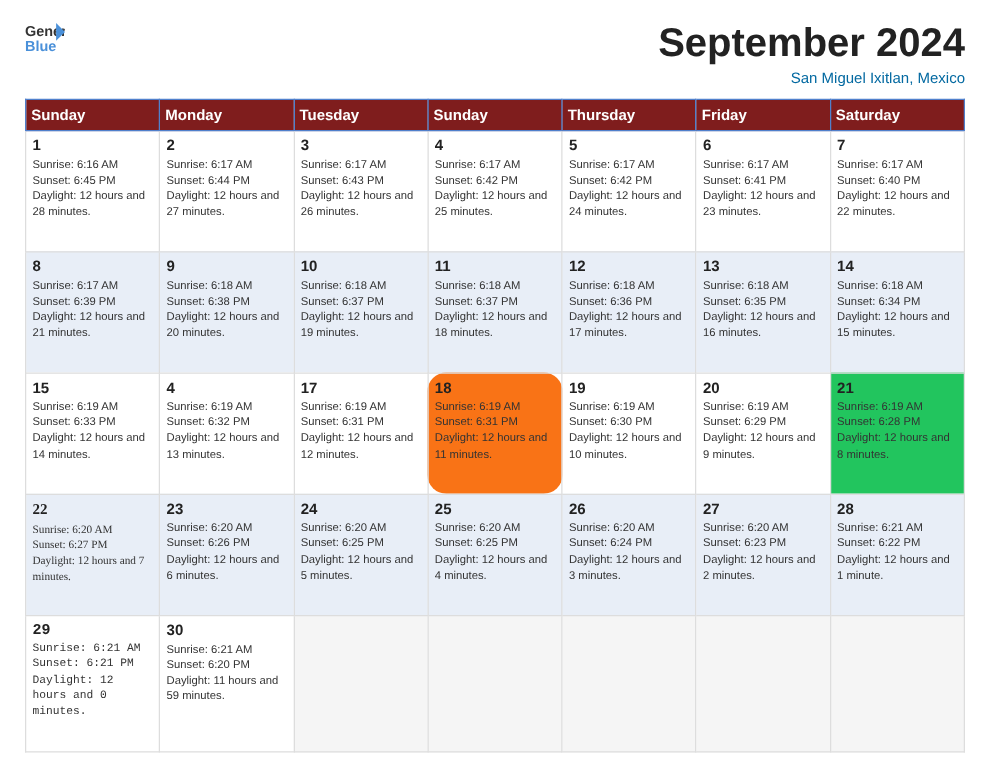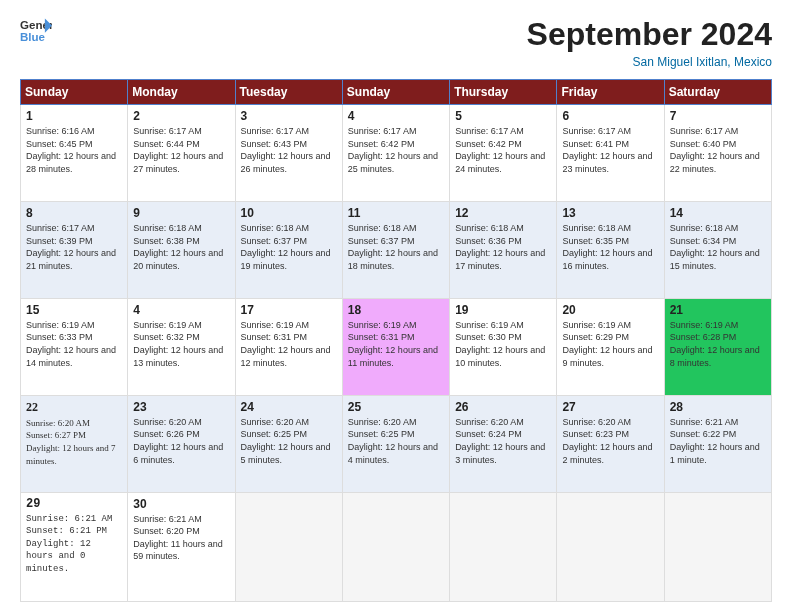--- a/index.html
+++ b/index.html
@@ -193,21 +193,21 @@
             <div class="day-info">Sunrise: 6:19 AM<br>Sunset: 6:33 PM<br>Daylight: 12 hours and 14 minutes.</div>
           </td>
           <td style="background: rgb(255, 255, 255);">
             <span class="day-num">4</span>
             <div class="day-info">Sunrise: 6:19 AM<br>Sunset: 6:32 PM<br>Daylight: 12 hours and 13 minutes.</div>
           </td>
           <td style="background: rgb(255, 255, 255);">
             <span class="day-num">17</span>
             <div class="day-info">Sunrise: 6:19 AM<br>Sunset: 6:31 PM<br>Daylight: 12 hours and 12 minutes.</div>
           </td>
-          <td style="background: #f0abfc;">
+          <td style="background: #f97316; border-radius: 15px;">
             <span class="day-num">18</span>
             <div class="day-info">Sunrise: 6:19 AM<br>Sunset: 6:31 PM<br>Daylight: 12 hours and 11 minutes.</div>
           </td>
           <td style="background: rgb(255, 255, 255);">
             <span class="day-num">19</span>
             <div class="day-info">Sunrise: 6:19 AM<br>Sunset: 6:30 PM<br>Daylight: 12 hours and 10 minutes.</div>
           </td>
           <td style="background: rgb(255, 255, 255);">
             <span class="day-num">20</span>
             <div class="day-info">Sunrise: 6:19 AM<br>Sunset: 6:29 PM<br>Daylight: 12 hours and 9 minutes.</div>

